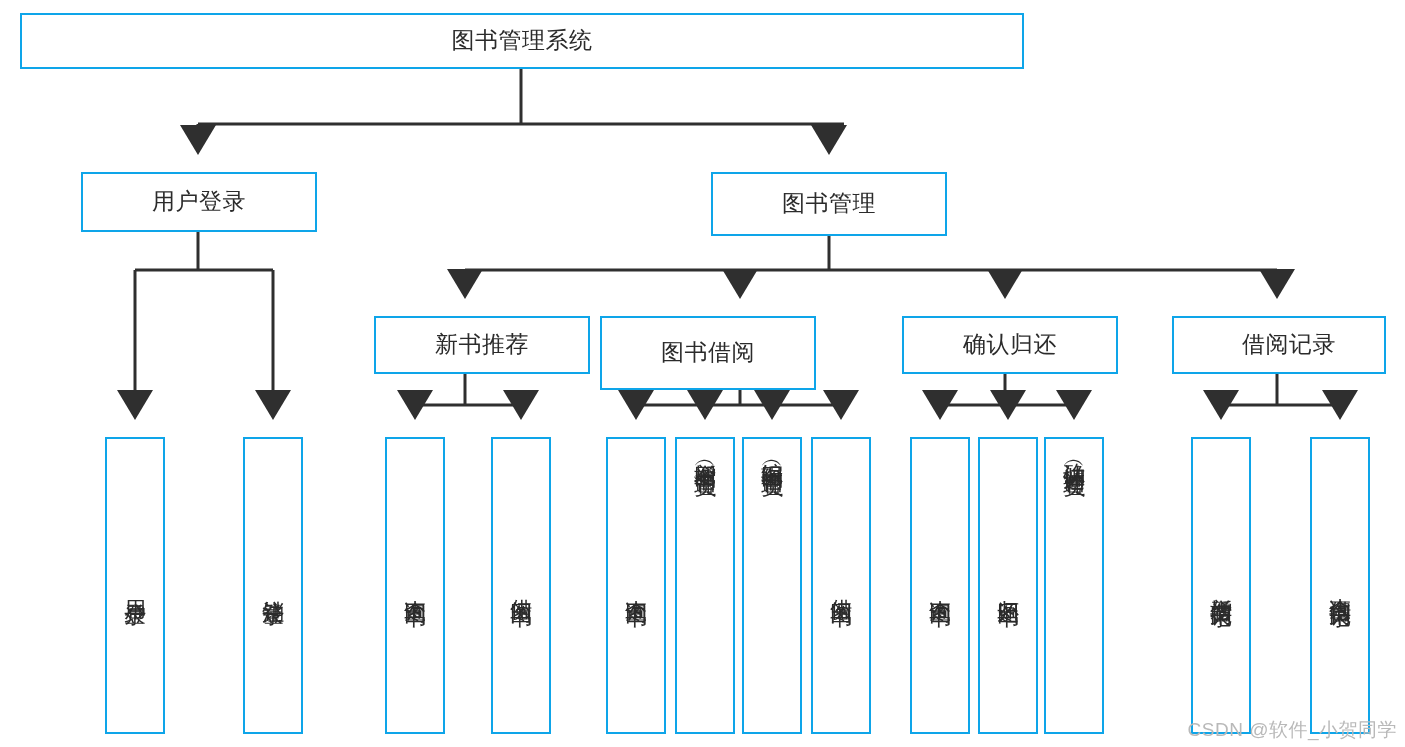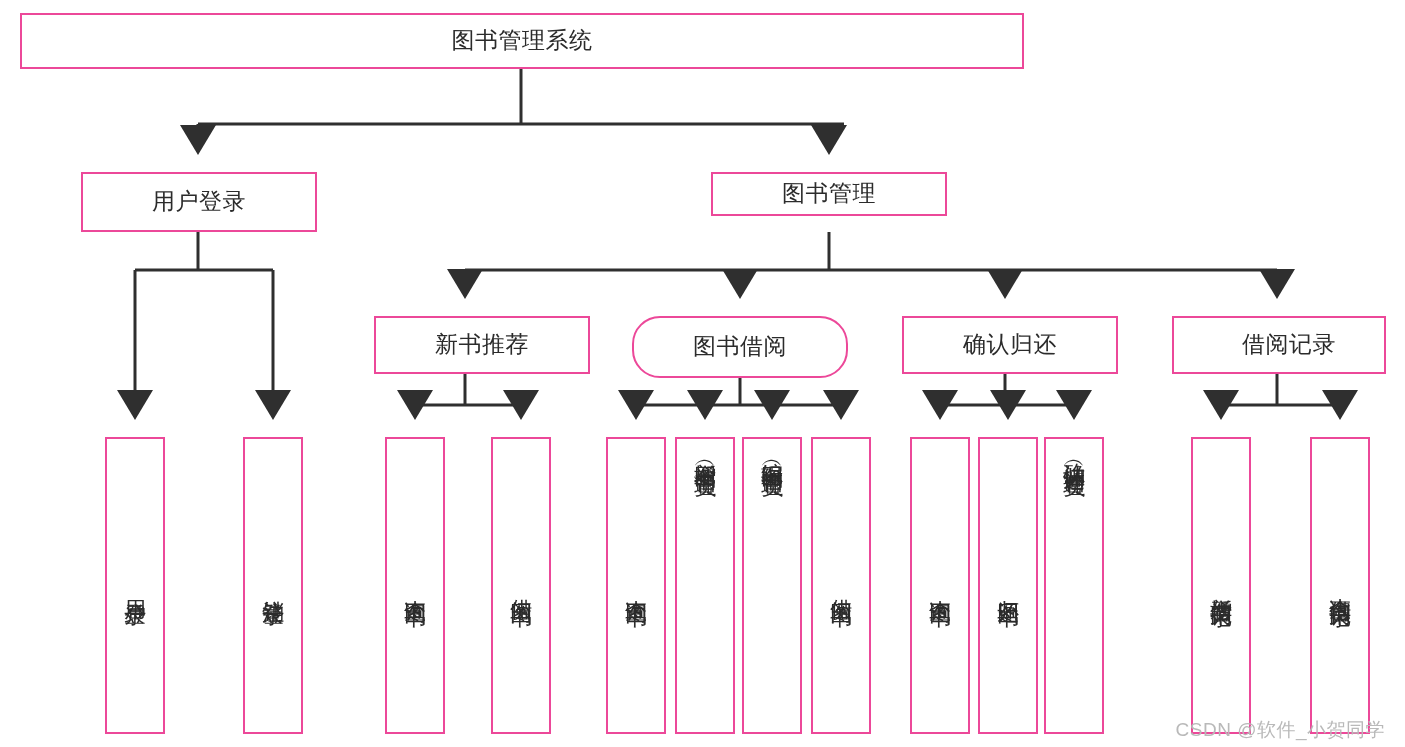--- a/index.html
+++ b/index.html
@@ -22,21 +22,21 @@
     left: 0;
     top: 0;
     width: 1405px;
     height: 747px;
     pointer-events: none;
   }
   .node {
     position: absolute;
     box-sizing: border-box;
     background: #ffffff;
-    border: 2px solid #ec4899;
+    border: 2px solid #0ea5e9;
     display: flex;
     align-items: center;
     justify-content: center;
     color: #2b2b2b;
   }
   .node.horiz .label {
     font-size: 23px;
     line-height: 1.1;
     letter-spacing: 0.5px;
     white-space: nowrap;
@@ -53,21 +53,21 @@
     line-height: 1.12;
     letter-spacing: 2px;
     white-space: nowrap;
   }
   .node.vert.mid {
     align-items: center;
     padding-top: 0;
   }
   .watermark {
     position: absolute;
-    right: 20px;
+    right: 8px;
     bottom: 4px;
     font-size: 19px;
     color: #b9b9b9;
     letter-spacing: 0.5px;
     white-space: nowrap;
   }
 </style>
 </head>
 <body>
 
@@ -123,28 +123,28 @@
     </g>
   </svg>
 
   <div class="node horiz" style="left:20px; top:13px; width:1004px; height:56px;">
     <span class="label">图书管理系统</span>
   </div>
 
   <div class="node horiz" style="left:81px; top:172px; width:236px; height:60px;">
     <span class="label">用户登录</span>
   </div>
-  <div class="node horiz" style="left:711px; top:172px; width:236px; height:44px;">
+  <div class="node horiz" style="left:711px; top:172px; width:236px; height:64px;">
     <span class="label">图书管理</span>
   </div>
 
   <div class="node horiz" style="left:362px; top:316px; width:216px; height:58px;margin-left:12px;">
     <span class="label">新书推荐</span>
   </div>
-  <div class="node horiz" style="left:632px; top:316px; width:216px; height:62px;border-radius:28px;">
+  <div class="node horiz" style="left:600px; top:316px; width:216px; height:74px;">
     <span class="label">图书借阅</span>
   </div>
   <div class="node horiz" style="left:902px; top:316px; width:216px; height:58px;">
     <span class="label">确认归还</span>
   </div>
   <div class="node horiz" style="left:1172px; top:316px; width:214px; height:58px;padding-left:20px;">
     <span class="label">借阅记录</span>
   </div>
 
   <div class="node vert mid" style="left:105px; top:437px; width:60px; height:297px;">

